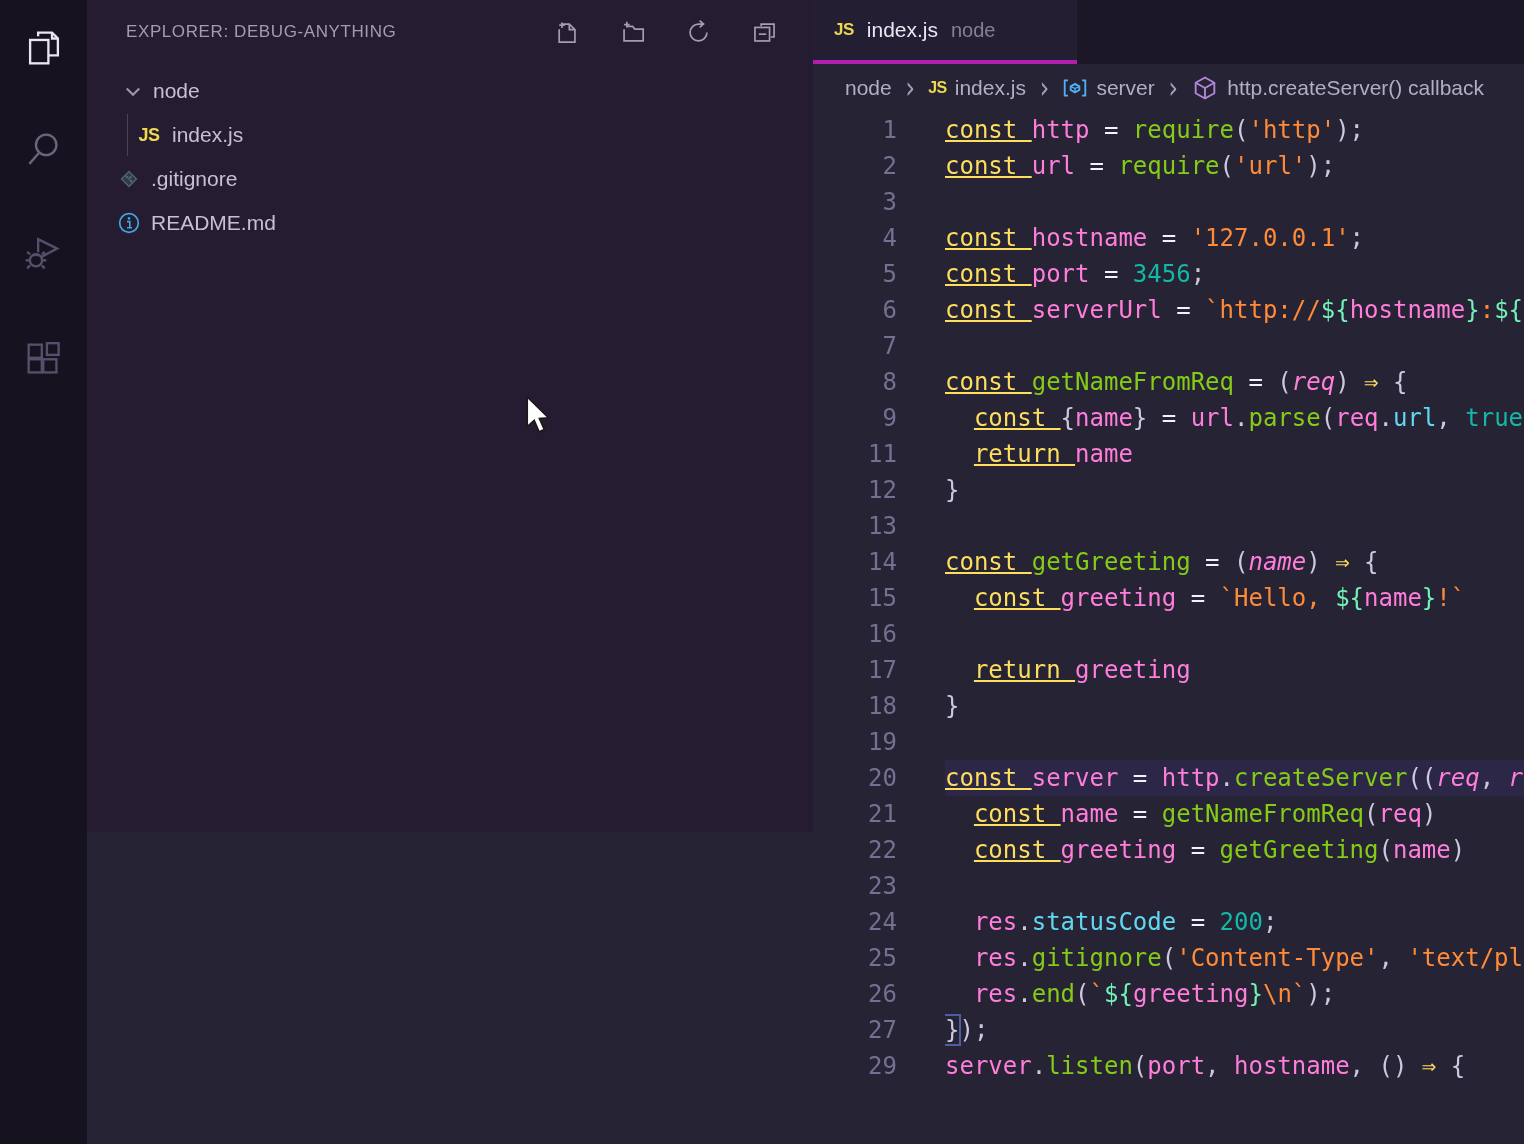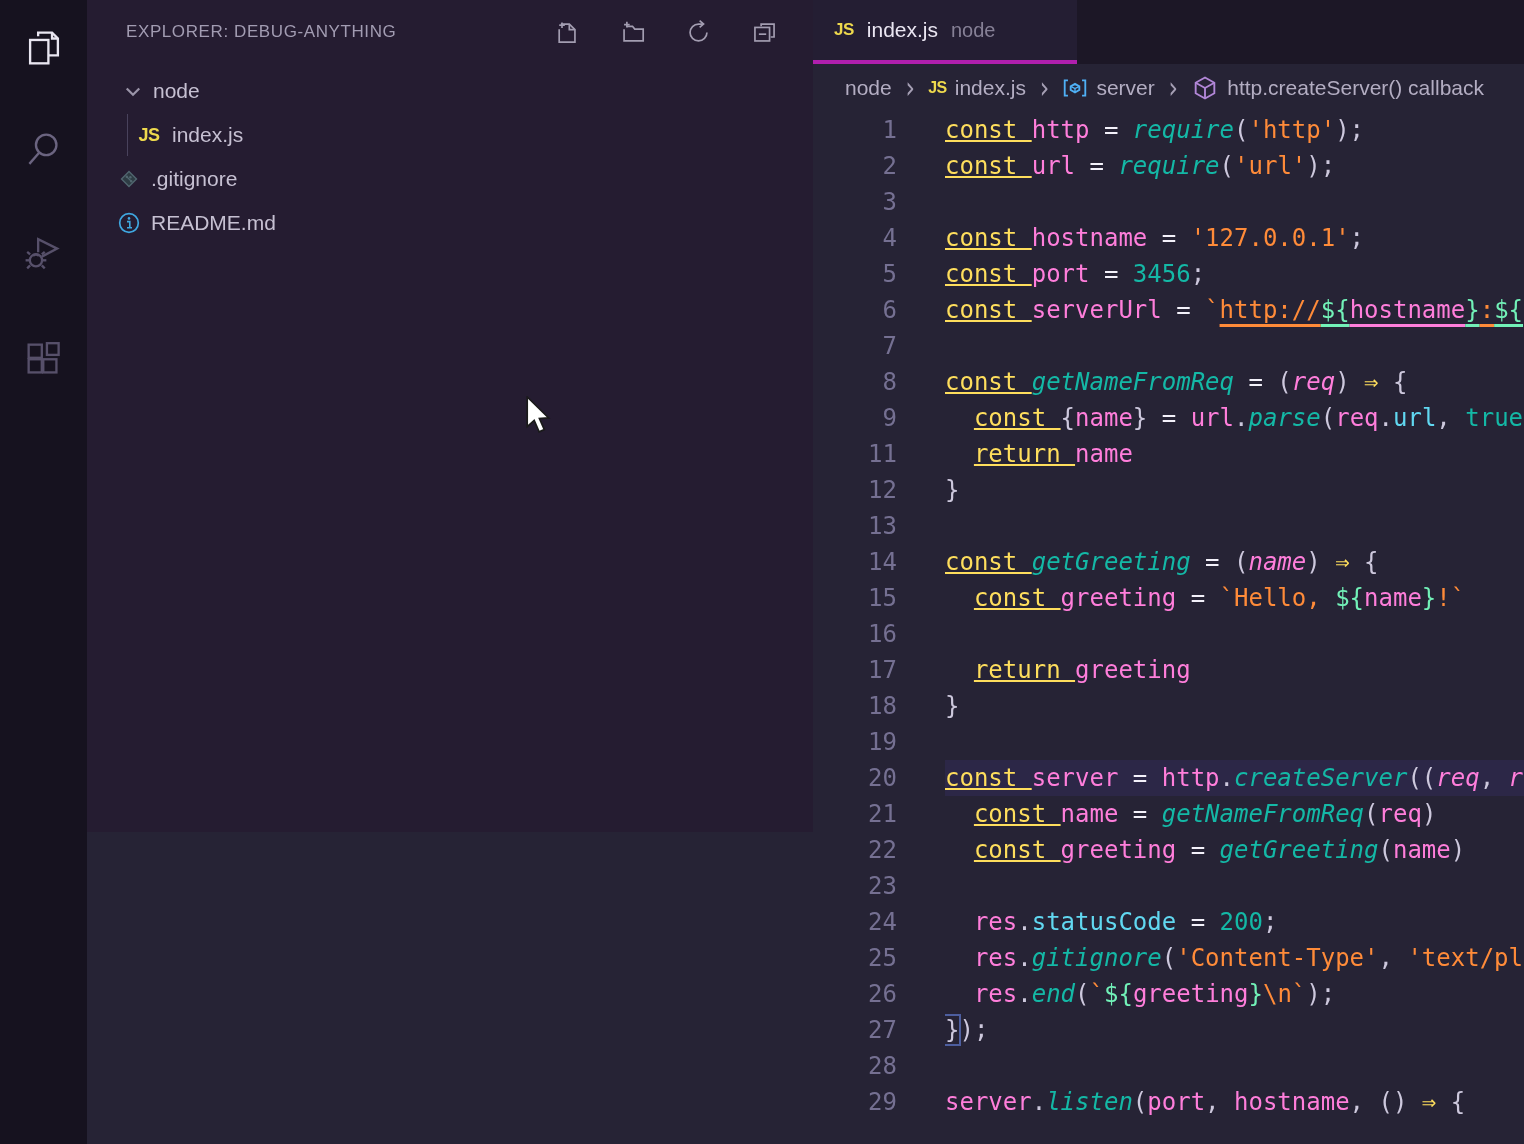--- a/index.html
+++ b/index.html
@@ -54,30 +54,30 @@
 
   
   .code { position:absolute; left:0; top:112px; width:711px; height:1032px; overflow:hidden;
           font-family:"DejaVu Sans Mono", monospace; font-size:24px; }
   .code-line { display:flex; height:36px; line-height:36px; white-space:pre; }
   .ln { width:84px; text-align:right; color:#757092; flex:none; }
   .lc { margin-left:48px; flex:1; overflow:hidden; }
   .code-line.current .lc { background:#2c2747; }
   .tk-kw  { color:#fede5d;text-decoration:underline; }
   .tk-var { color:#ff7edb; }
-  .tk-fn  { color:#14b8a6;font-style:italic; }
+  .tk-fn  { color:#84cc16; }
   .tk-prop{ color:#61d8f1; }
   .tk-str { color:#ff8b39; }
   .tk-num { color:#14b8a6; }
   .tk-tpl { color:#72f1b8; }
   .tk-pun { color:#cdc8dd; }
   .tk-op  { color:#f3f1fa; }
   .tk-param { color:#ff7edb; font-style:italic; }
   .tk-arrow { color:#fede5d; }
-  .tk-lnko, .tk-lnkg, .tk-lnkp { text-decoration:underline; text-decoration-thickness:2.5px; text-underline-offset:6px;margin-top:40px; }
+  .tk-lnko, .tk-lnkg, .tk-lnkp { text-decoration-thickness:2.5px; text-underline-offset:6px;margin-top:40px; }
   .tk-lnko { color:#ff8b39; }
   .tk-lnkg { color:#72f1b8; }
   .tk-lnkp { color:#ff7edb; }
   .tk-boxed { color:#cdc8dd; outline:2px solid #4d5e9f; outline-offset:0px; }
 
   
   .mouse-cursor { position:absolute; left:525px; top:396px; }
 </style>
 </head>
 <body>
@@ -259,21 +259,20 @@
         <div class="code-line"><span class="ln">18</span><span class="lc"><span class="tk-pun">}</span></span></div>
         <div class="code-line"><span class="ln">19</span><span class="lc"></span></div>
         <div class="code-line current"><span class="ln">20</span><span class="lc"><span class="tk-kw">const </span><span class="tk-var">server</span><span class="tk-op"> = </span><span class="tk-var">http</span><span class="tk-pun">.</span><span class="tk-fn">createServer</span><span class="tk-pun">((</span><span class="tk-param">req</span><span class="tk-pun">, </span><span class="tk-param">r</span></span></div>
         <div class="code-line"><span class="ln">21</span><span class="lc"><span class="tk-pun">  </span><span class="tk-kw">const </span><span class="tk-var">name</span><span class="tk-op"> = </span><span class="tk-fn">getNameFromReq</span><span class="tk-pun">(</span><span class="tk-var">req</span><span class="tk-pun">)</span></span></div>
         <div class="code-line"><span class="ln">22</span><span class="lc"><span class="tk-pun">  </span><span class="tk-kw">const </span><span class="tk-var">greeting</span><span class="tk-op"> = </span><span class="tk-fn">getGreeting</span><span class="tk-pun">(</span><span class="tk-var">name</span><span class="tk-pun">)</span></span></div>
         <div class="code-line"><span class="ln">23</span><span class="lc"></span></div>
         <div class="code-line"><span class="ln">24</span><span class="lc"><span class="tk-pun">  </span><span class="tk-var">res</span><span class="tk-pun">.</span><span class="tk-prop">statusCode</span><span class="tk-op"> = </span><span class="tk-num">200</span><span class="tk-pun">;</span></span></div>
         <div class="code-line"><span class="ln">25</span><span class="lc"><span class="tk-pun">  </span><span class="tk-var">res</span><span class="tk-pun">.</span><span class="tk-fn">gitignore</span><span class="tk-pun">(</span><span class="tk-str">'Content-Type'</span><span class="tk-pun">, </span><span class="tk-str">'text/pl</span></span></div>
         <div class="code-line"><span class="ln">26</span><span class="lc"><span class="tk-pun">  </span><span class="tk-var">res</span><span class="tk-pun">.</span><span class="tk-fn">end</span><span class="tk-pun">(</span><span class="tk-str">`</span><span class="tk-tpl">${</span><span class="tk-var">greeting</span><span class="tk-tpl">}</span><span class="tk-str">\n`</span><span class="tk-pun">);</span></span></div>
         <div class="code-line"><span class="ln">27</span><span class="lc"><span class="tk-boxed">}</span><span class="tk-pun">);</span></span></div>
-        <div class="code-line"><span class="ln">28</span><span class="lc"></span></div>
         <div class="code-line"><span class="ln">29</span><span class="lc"><span class="tk-var">server</span><span class="tk-pun">.</span><span class="tk-fn">listen</span><span class="tk-pun">(</span><span class="tk-var">port</span><span class="tk-pun">, </span><span class="tk-var">hostname</span><span class="tk-pun">, </span><span class="tk-pun">()</span><span class="tk-arrow"> ⇒ </span><span class="tk-pun">{</span></span></div>
       </div>
   </div>
 
   <div class="mouse-cursor">
     <svg width="26" height="38" viewBox="0 0 20 30">
       <path d="M1.5 0.8 L1.5 24.2 L7 19.2 L10.9 28.3 L15 26.5 L11.1 17.7 L18.4 17.3 Z" fill="#ffffff" stroke="#1a1a1a" stroke-width="1.3"></path>
     </svg>
   </div>
 

